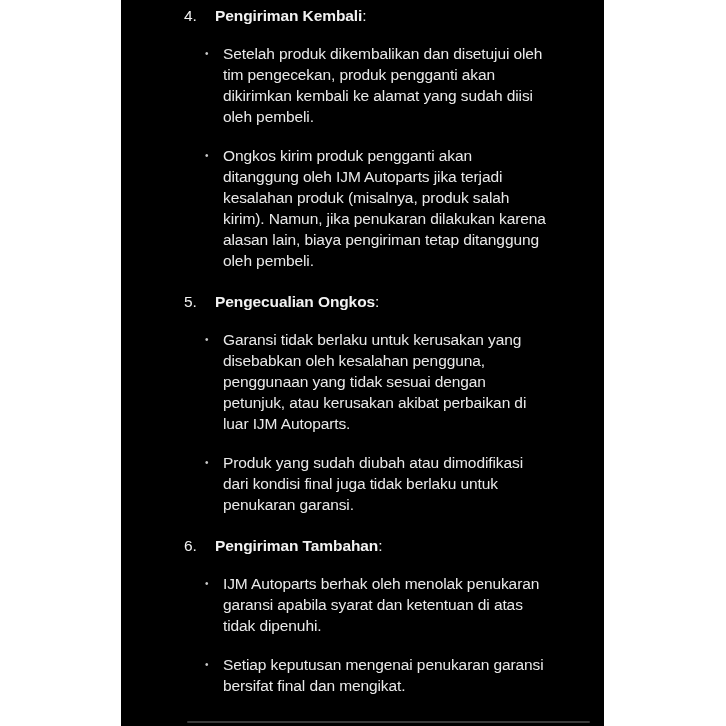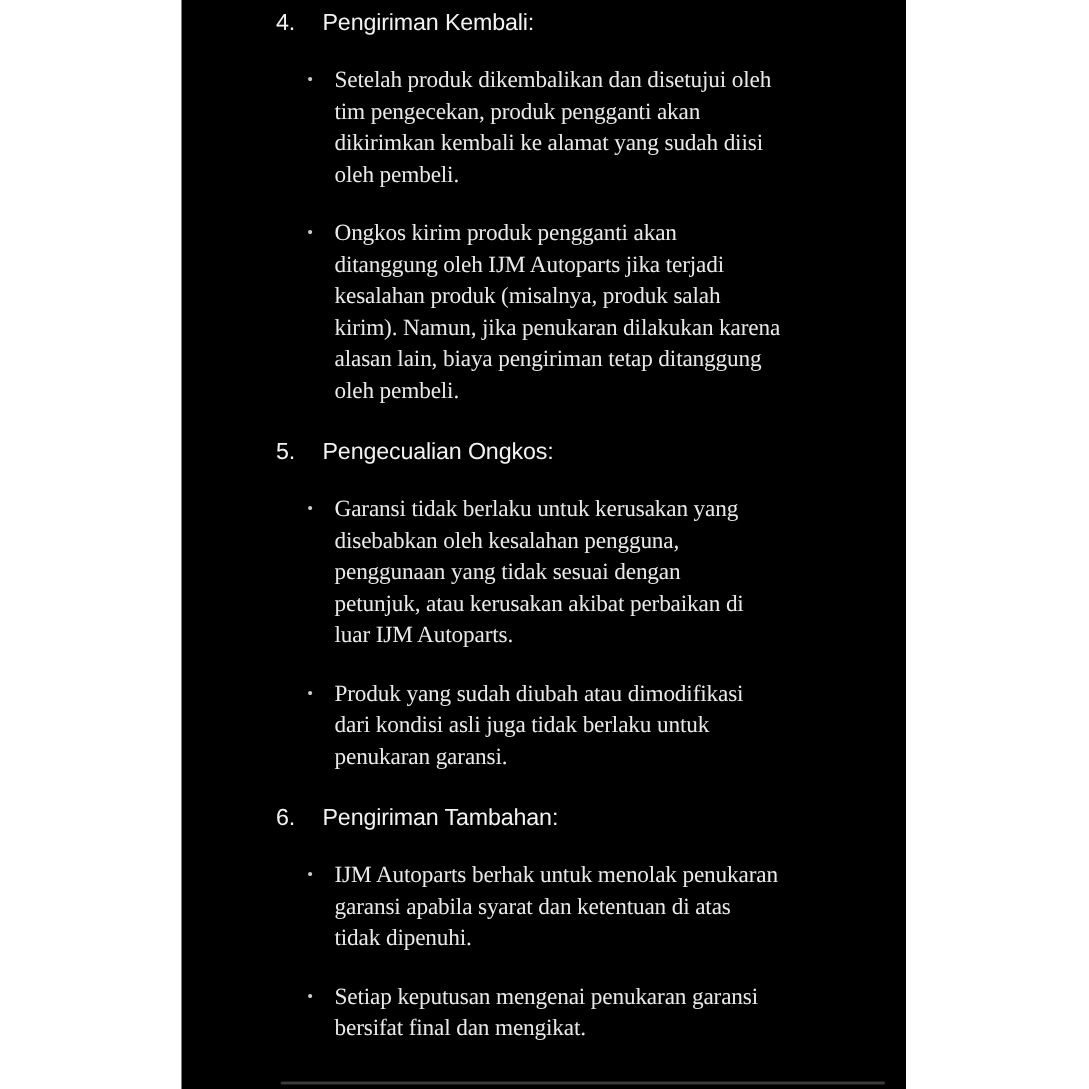--- a/index.html
+++ b/index.html
@@ -30,39 +30,38 @@
     line-height:22px;
     margin:20px 0 16px 0;
     color:#f2f2f2;
   }
   .sec:first-child .heading { margin-top:0; }
   .num {
     position:absolute;
     left:0; top:0;
     font-weight:400;
   }
-  .ttl { font-weight:400;margin-top:32px; }
+  .ttl { font-weight:700;margin-top:32px; }
   .sfx { font-weight:400; }
   ul.bullets { list-style:none; margin:0; padding:0; }
   li.bullet {
     position:relative;
     padding-left:39px;
   }
   li.bullet + li.bullet { margin-top:18px; }
   .dot {
     position:absolute;
     left:21px; top:0;
     font-size:10px;
     line-height:21px;
     color:#c9c9c9;
   }
   .btxt {
     display:block;
     white-space:pre-line;
-    font-family:Liberation Serif, serif;
   }
   .divider {
     position:absolute;
     left:66px;
     bottom:3px;
     width:403px;
     height:2px;
     background:#3a3a3a;
     border-radius:1px;
   }
@@ -108,35 +107,35 @@
           <span class="dot">•</span>
           <span class="btxt">Garansi tidak berlaku untuk kerusakan yang
 disebabkan oleh kesalahan pengguna,
 penggunaan yang tidak sesuai dengan
 petunjuk, atau kerusakan akibat perbaikan di
 luar IJM Autoparts.</span>
         </li>
         <li class="bullet">
           <span class="dot">•</span>
           <span class="btxt">Produk yang sudah diubah atau dimodifikasi
-dari kondisi asli juga tidak berlaku untuk
+dari kondisi final juga tidak berlaku untuk
 penukaran garansi.</span>
         </li>
       </ul>
     </section>
 
     <section class="sec">
       <div class="heading">
         <span class="num">6.</span>
         <span class="ttl">Pengiriman Tambahan</span><span class="sfx">:</span>
       </div>
       <ul class="bullets">
         <li class="bullet">
           <span class="dot">•</span>
-          <span class="btxt">IJM Autoparts berhak untuk menolak penukaran
+          <span class="btxt">IJM Autoparts berhak oleh menolak penukaran
 garansi apabila syarat dan ketentuan di atas
 tidak dipenuhi.</span>
         </li>
         <li class="bullet">
           <span class="dot">•</span>
           <span class="btxt">Setiap keputusan mengenai penukaran garansi
 bersifat final dan mengikat.</span>
         </li>
       </ul>
     </section>

